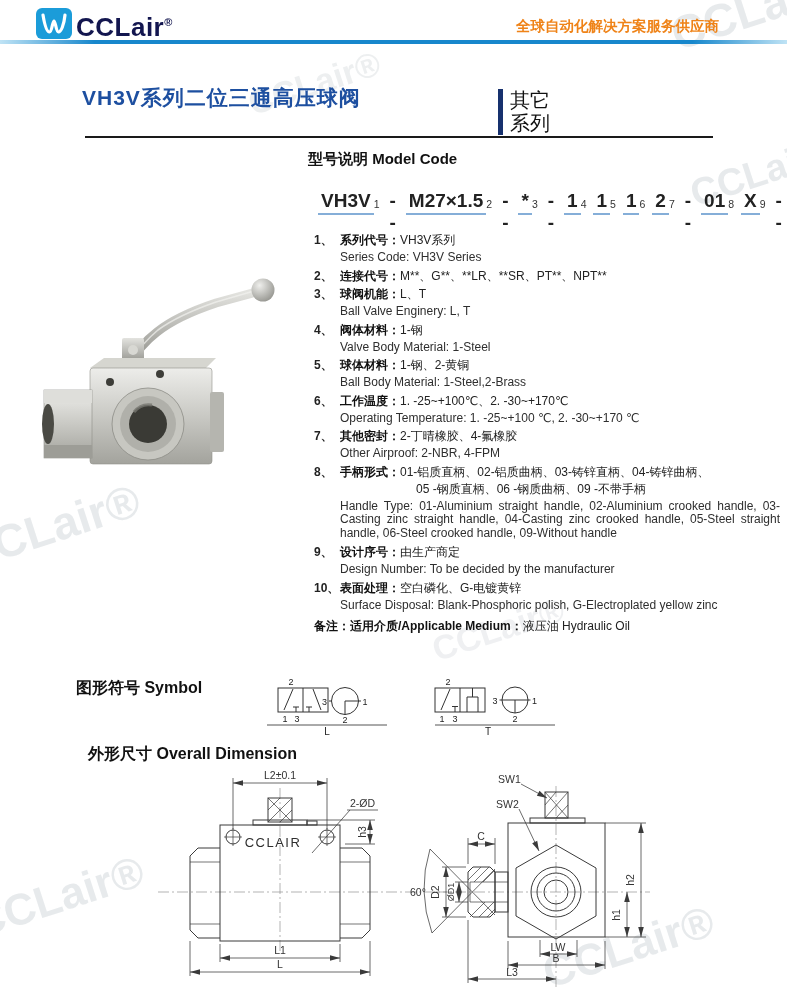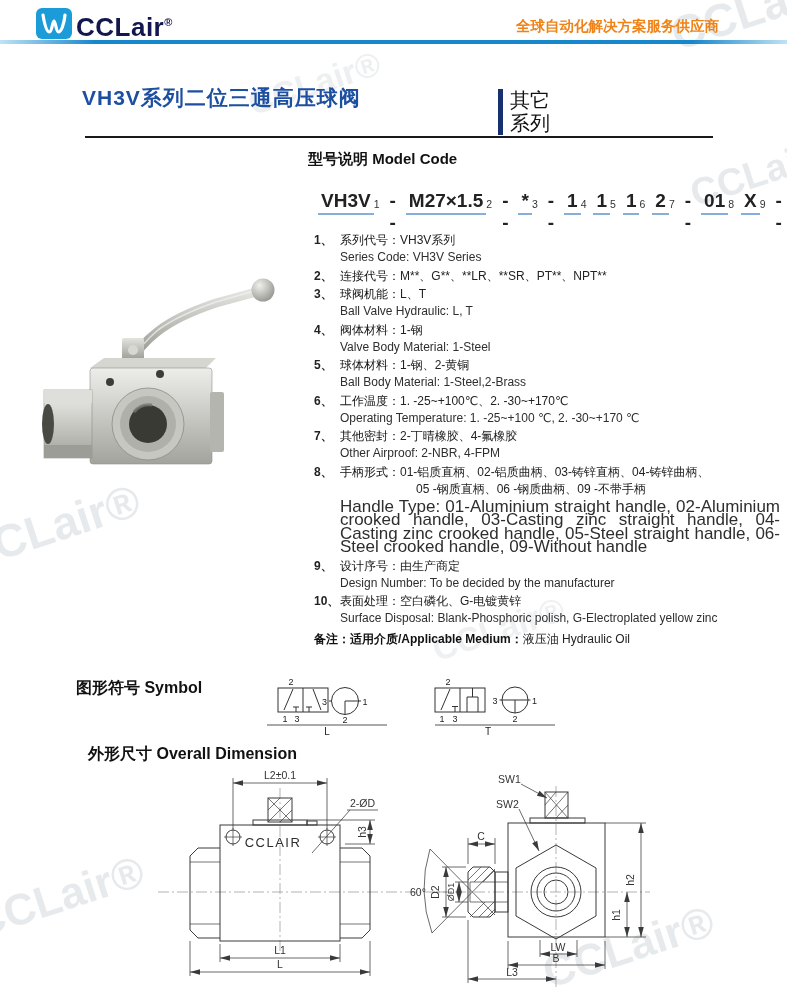--- a/index.html
+++ b/index.html
@@ -35,23 +35,23 @@
   .mc-row{left:318px;top:190px;display:flex;align-items:flex-start;gap:7px;}
   .seg{display:flex;flex-direction:row;align-items:center;}
   .seg .t{font-size:19px;font-weight:bold;color:#222;padding:0 3px 1px;border-bottom:2.5px solid #85aed8;line-height:22px;}
   .seg.sep .t{border-bottom:none;}
   .seg .n{font-size:10.5px;color:#333;margin-top:3px;min-height:12px;}
 
   
   .specs{left:314px;top:232px;width:466px;font-size:12px;line-height:17px;color:#222;}
   .spec{position:relative;padding-left:26px;margin-bottom:1.5px;}
   .spec .num{position:absolute;left:0;top:0;font-weight:bold;}
-  .cnlabel{font-weight:normal;color:#111;text-align:center;}
+  .cnlabel{font-weight:bold;color:#111;text-align:center;}
   .enline{color:#2e2e2e;}
-  .spec .en8{font-size:17px;line-height:13.5px;text-align:justify;width:440px;margin-top:2px;margin-bottom:4px;}
+  .spec .en8{font-size:12px;line-height:13.5px;text-align:justify;width:440px;margin-top:2px;margin-bottom:4px;}
   .cn2{padding-left:76px;}
   .note{margin-top:4px;padding-left:0;}
   .note b{color:#111;margin-top:32px;}
 
   
   svg text{font-family:"Liberation Sans","DejaVu Sans",sans-serif;}
   .ln{fill:none;stroke:#3a3a3a;stroke-width:1;}
   .th{fill:none;stroke:#3a3a3a;stroke-width:0.7;}
   .dim{fill:none;stroke:#3a3a3a;stroke-width:0.75;}
   .cl{fill:none;stroke:#949494;stroke-width:0.7;stroke-dasharray:11 3 2 3;}
@@ -198,21 +198,21 @@
   <div class="abs specs">
     <div class="spec">
       <span class="num">1、</span><span class="cnlabel">系列代号：</span><span>VH3V系列</span>
       <div class="enline">Series Code: VH3V Series</div>
     </div>
     <div class="spec">
       <span class="num">2、</span><span class="cnlabel">连接代号：</span><span>M**、G**、**LR、**SR、PT**、NPT**</span>
     </div>
     <div class="spec">
       <span class="num">3、</span><span class="cnlabel">球阀机能：</span><span>L、T</span>
-      <div class="enline">Ball Valve Hydraulic: L, T</div>
+      <div class="enline">Ball Valve Enginery: L, T</div>
     </div>
     <div class="spec">
       <span class="num">4、</span><span class="cnlabel">阀体材料：</span><span>1-钢</span>
       <div class="enline">Valve Body Material: 1-Steel</div>
     </div>
     <div class="spec">
       <span class="num">5、</span><span class="cnlabel">球体材料：</span><span>1-钢、2-黄铜</span>
       <div class="enline">Ball Body Material: 1-Steel,2-Brass</div>
     </div>
     <div class="spec">

